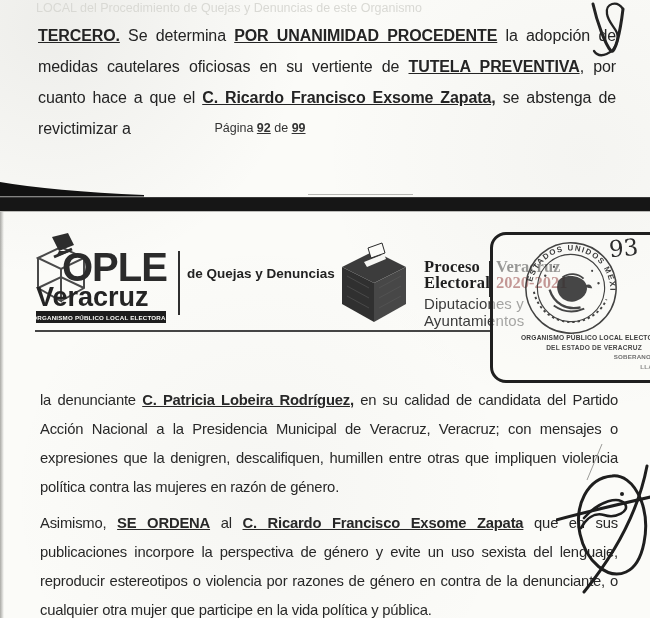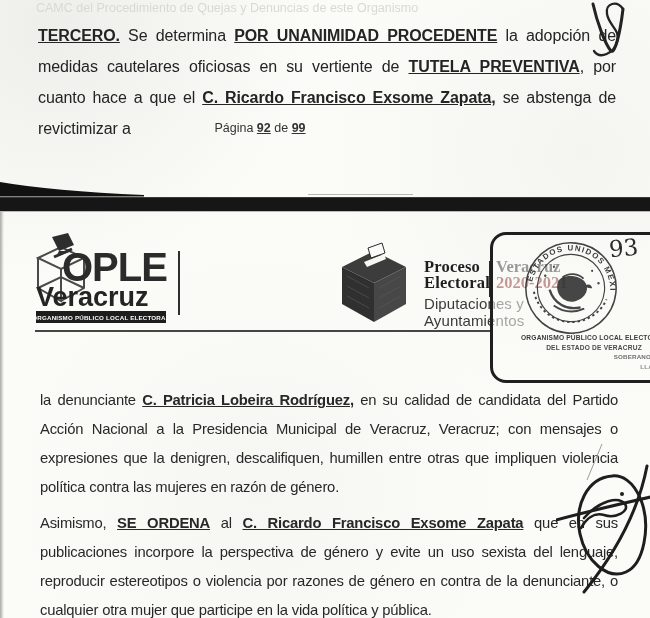--- a/index.html
+++ b/index.html
@@ -96,21 +96,21 @@
   .sig{z-index:6;pointer-events:none;}
   .sig-top{top:0;left:586px;}
   .sig-main{top:438px;left:556px;}
   svg text{font-family:"Liberation Sans", sans-serif;}
 </style>
 </head>
 <body>
 
 <div class="sheet">
 
-  <div class="abs bleed">CAMC del Procedimiento de Quejas y Denuncias de este Organismo</div>
+  <div class="abs bleed">LOCAL del Procedimiento de Quejas y Denuncias de este Organismo</div>
 
   <div class="abs para-top"><span class="b">TERCERO.</span><span> Se determina </span><span class="b">POR UNANIMIDAD PROCEDENTE</span><span> la adopción de medidas cautelares oficiosas en su vertiente de </span><span class="b">TUTELA PREVENTIVA</span><span>, por cuanto hace a que el </span><span class="b">C. Ricardo Francisco Exsome Zapata,</span><span> se abstenga de revictimizar a</span></div>
 
   <div class="abs page-number"><span>Página </span><span class="b">92</span><span> de </span><span class="b">99</span></div>
 
   <svg class="abs sig sig-top" width="62" height="68" viewBox="0 0 62 68">
     <path d="M7,4 C11,22 19,44 25,51 C29,54 34,34 37,9" fill="none" stroke="#232323" stroke-width="3" stroke-linecap="round"></path>
     <path d="M37,9 C31,0 19,3 21,14 C23,26 35,30 31,42 C28,53 14,60 8,51" fill="none" stroke="#232323" stroke-width="2.3" stroke-linecap="round"></path>
   </svg>
 
@@ -135,20 +135,21 @@
 
     <text x="30" y="48" font-size="40" font-weight="bold" letter-spacing="-1" fill="#2b2b2b">OPLE</text>
     <text x="4" y="73" font-size="27" font-weight="bold" fill="#242424" font-family="Liberation Serif, serif">Veracruz</text>
     <rect x="4" y="78" width="130" height="12" fill="#1d1d1d"></rect>
     <text x="69" y="87" font-size="6.2" font-weight="bold" fill="#fbfbf8" text-anchor="middle" letter-spacing=".2">ORGANISMO PÚBLICO LOCAL ELECTORAL</text>
   </svg>
 
   <div class="abs logo-divider"></div>
 
   <div class="abs commission">
+    <div>de Quejas y Denuncias</div>
   </div>
 
   <svg class="abs ballot-dark" width="74" height="90" viewBox="0 0 74 90">
     <path d="M5,25 L37,9 L69,25 L37,41 Z" fill="#3c3c3c"></path>
     <path d="M5,25 L5,62 L37,80 L37,41 Z" fill="#303030"></path>
     <path d="M69,25 L69,62 L37,80 L37,41 Z" fill="#474747"></path>
     <path d="M27,20 L47,12 L49,17 L30,25 Z" fill="#f6f6f3"></path>
     <path d="M31,6 L45,1 L48,11 L34,16 Z" fill="#fbfbf8" stroke="#2a2a2a" stroke-width="1"></path>
     <g stroke="#5a5a5a" stroke-width="1" opacity=".6">
       <line x1="10" y1="34" x2="32" y2="46"></line>

